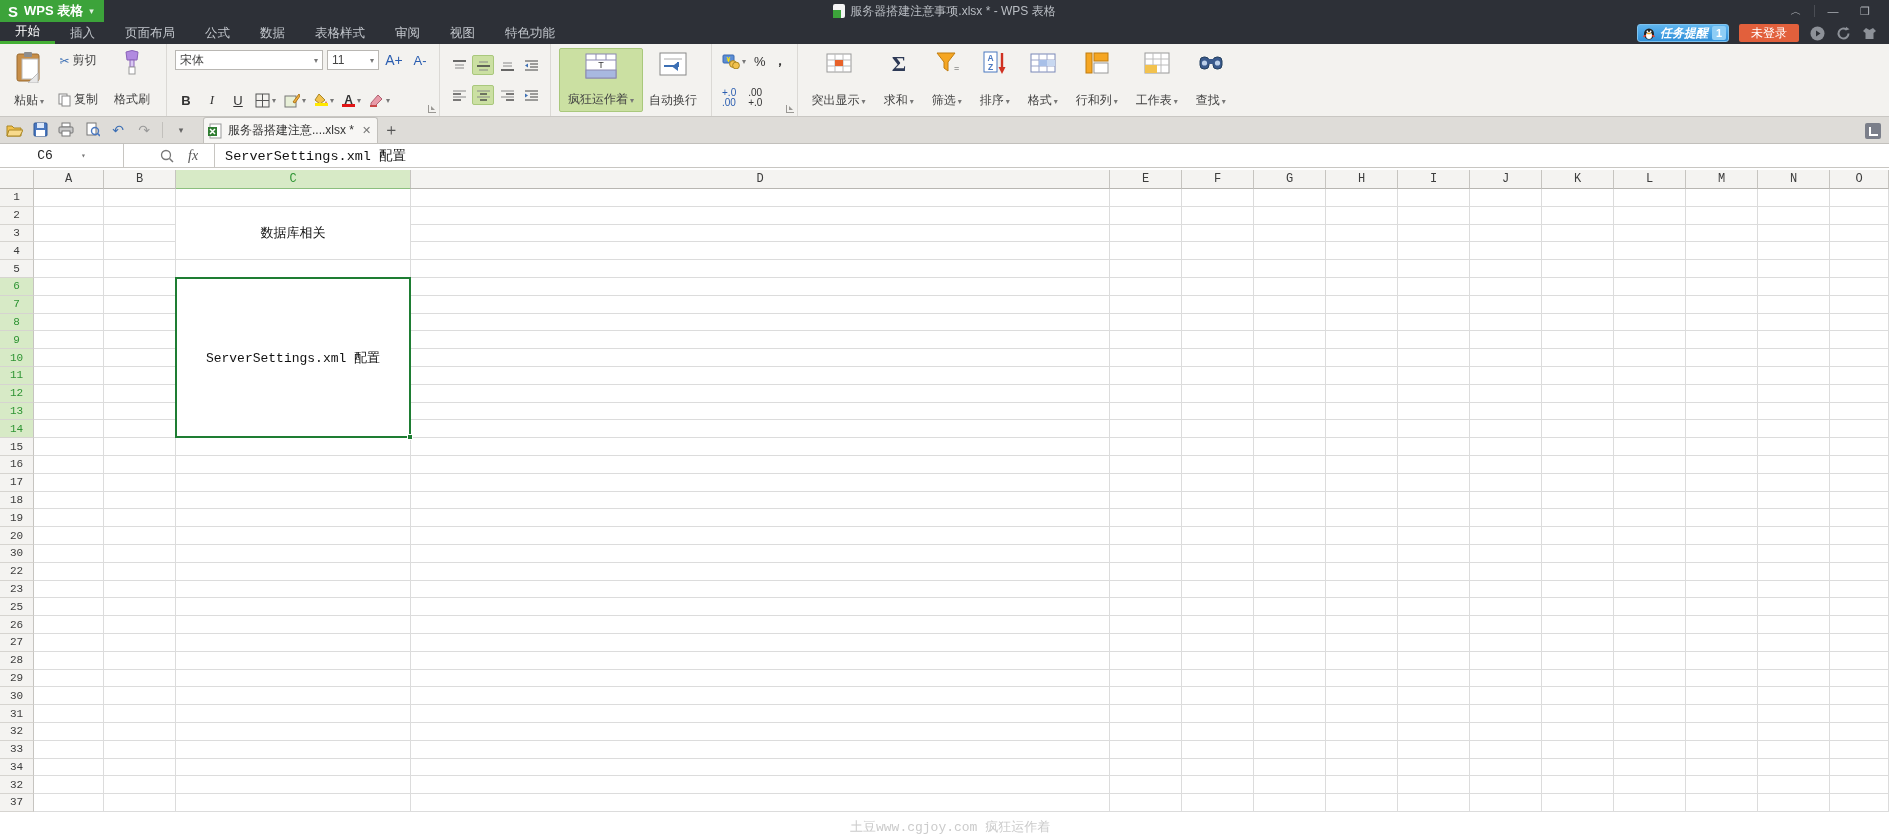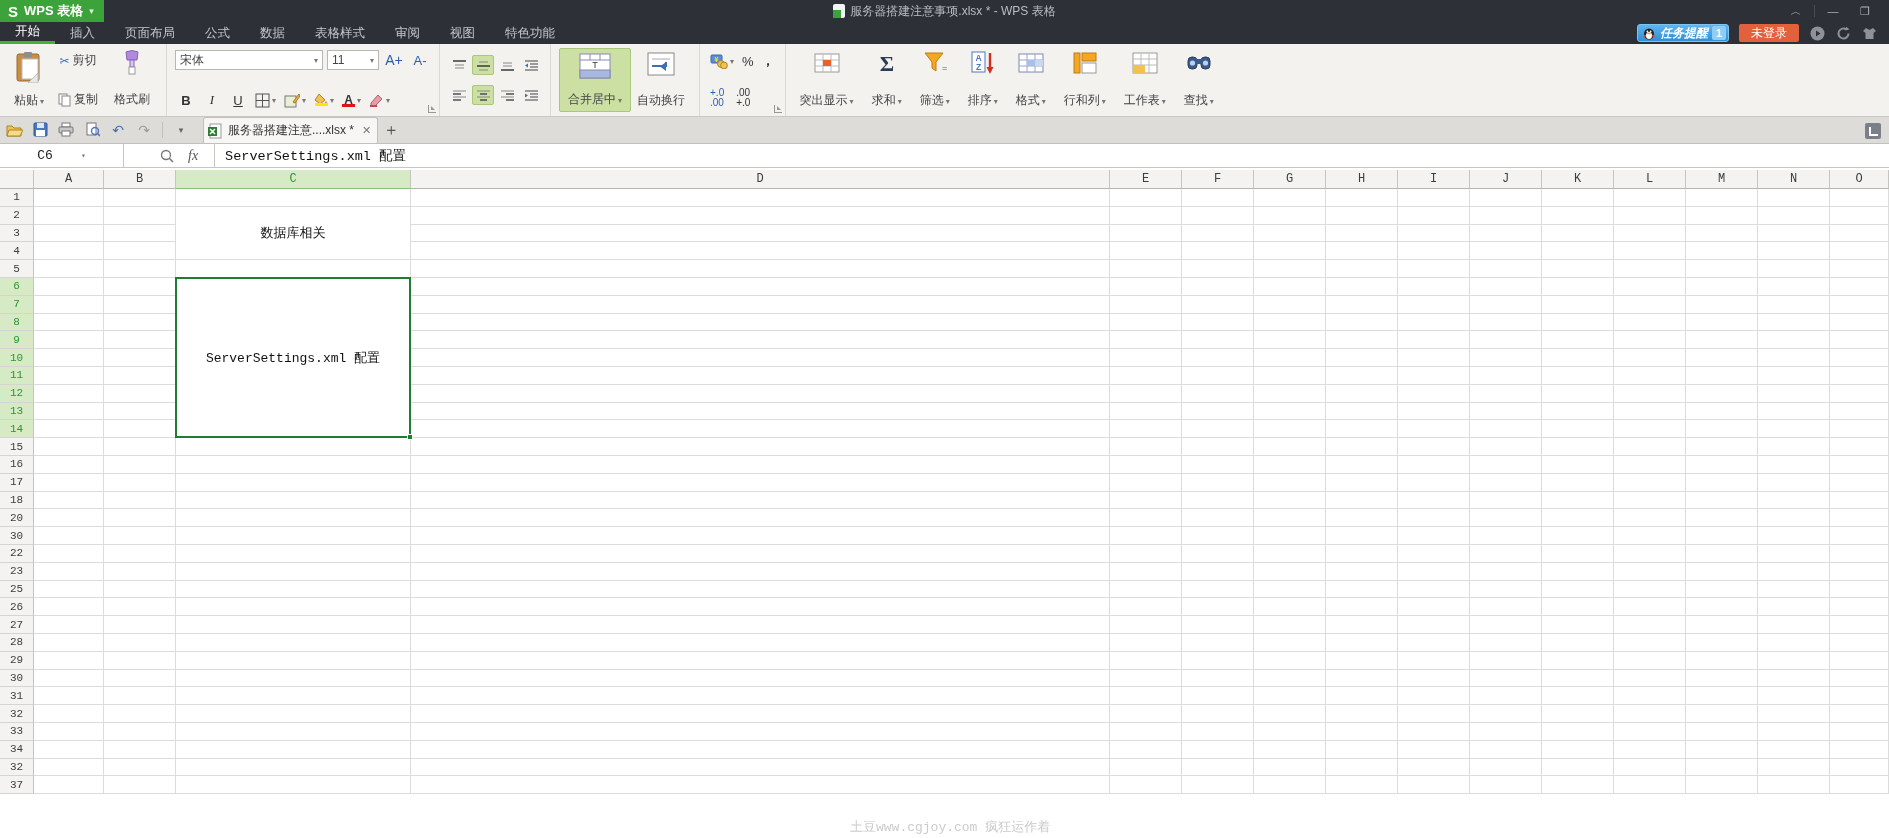--- a/index.html
+++ b/index.html
@@ -338,21 +338,21 @@
       <span>
           <svg width="34" height="28" viewBox="0 0 34 28">
             <rect x="2" y="2" width="30" height="24" fill="#fff" stroke="#8a88b0"></rect>
             <line x1="12" y1="2" x2="12" y2="8" stroke="#8a88b0"></line>
             <line x1="22" y1="2" x2="22" y2="8" stroke="#8a88b0"></line>
             <line x1="2" y1="8" x2="32" y2="8" stroke="#8a88b0"></line>
             <rect x="2" y="18" width="30" height="8" fill="#a8b8e0" stroke="#8a88b0"></rect>
             <text x="17" y="16" text-anchor="middle" font-size="9" fill="#333">T</text>
           </svg>
         </span>
-      <span class="lbl"><span>合并居中</span><span class="drop">▾</span></span>
+      <span class="lbl"><span>疯狂运作着</span><span class="drop">▾</span></span>
     </div>
     <div class="bigbtn">
       <span>
           <svg width="30" height="26" viewBox="0 0 30 26">
             <rect x="2" y="2" width="26" height="22" fill="#fff" stroke="#888"></rect>
             <line x1="6" y1="8" x2="24" y2="8" stroke="#aaa"></line>
             <path d="M6 15 L20 15 L20 11" fill="none" stroke="#3c6fb4" stroke-width="2"></path>
             <path d="M20 20 L14 15.5 L20 11 Z" fill="#3c6fb4"></path>
           </svg>
         </span>
@@ -883,20 +883,38 @@
         <div class="grid-cell" style="width: 72px; height: 17.8px;"></div>
         <div class="grid-cell" style="width: 72px; height: 17.8px;"></div>
         <div class="grid-cell" style="width: 72px; height: 17.8px;"></div>
         <div class="grid-cell" style="width: 72px; height: 17.8px;"></div>
         <div class="grid-cell" style="width: 72px; height: 17.8px;"></div>
         <div class="grid-cell" style="width: 72px; height: 17.8px;"></div>
         <div class="grid-cell" style="width: 72px; height: 17.8px;"></div>
         <div class="grid-cell" style="width: 59px; height: 17.8px;"></div>
       </div>
       <div class="grid-row" style="height: 17.8px;">
+        <div class="row-hdr" style="width: 34px; height: 17.8px;">19</div>
+        <div class="grid-cell" style="width: 70px; height: 17.8px;"></div>
+        <div class="grid-cell" style="width: 72px; height: 17.8px;"></div>
+        <div class="grid-cell" style="width: 235px; height: 17.8px;"></div>
+        <div class="grid-cell" style="width: 699px; height: 17.8px;"></div>
+        <div class="grid-cell" style="width: 72px; height: 17.8px;"></div>
+        <div class="grid-cell" style="width: 72px; height: 17.8px;"></div>
+        <div class="grid-cell" style="width: 72px; height: 17.8px;"></div>
+        <div class="grid-cell" style="width: 72px; height: 17.8px;"></div>
+        <div class="grid-cell" style="width: 72px; height: 17.8px;"></div>
+        <div class="grid-cell" style="width: 72px; height: 17.8px;"></div>
+        <div class="grid-cell" style="width: 72px; height: 17.8px;"></div>
+        <div class="grid-cell" style="width: 72px; height: 17.8px;"></div>
+        <div class="grid-cell" style="width: 72px; height: 17.8px;"></div>
+        <div class="grid-cell" style="width: 72px; height: 17.8px;"></div>
+        <div class="grid-cell" style="width: 59px; height: 17.8px;"></div>
+      </div>
+      <div class="grid-row" style="height: 17.8px;">
         <div class="row-hdr" style="width: 34px; height: 17.8px;">20</div>
         <div class="grid-cell" style="width: 70px; height: 17.8px;"></div>
         <div class="grid-cell" style="width: 72px; height: 17.8px;"></div>
         <div class="grid-cell" style="width: 235px; height: 17.8px;"></div>
         <div class="grid-cell" style="width: 699px; height: 17.8px;"></div>
         <div class="grid-cell" style="width: 72px; height: 17.8px;"></div>
         <div class="grid-cell" style="width: 72px; height: 17.8px;"></div>
         <div class="grid-cell" style="width: 72px; height: 17.8px;"></div>
         <div class="grid-cell" style="width: 72px; height: 17.8px;"></div>
         <div class="grid-cell" style="width: 72px; height: 17.8px;"></div>

